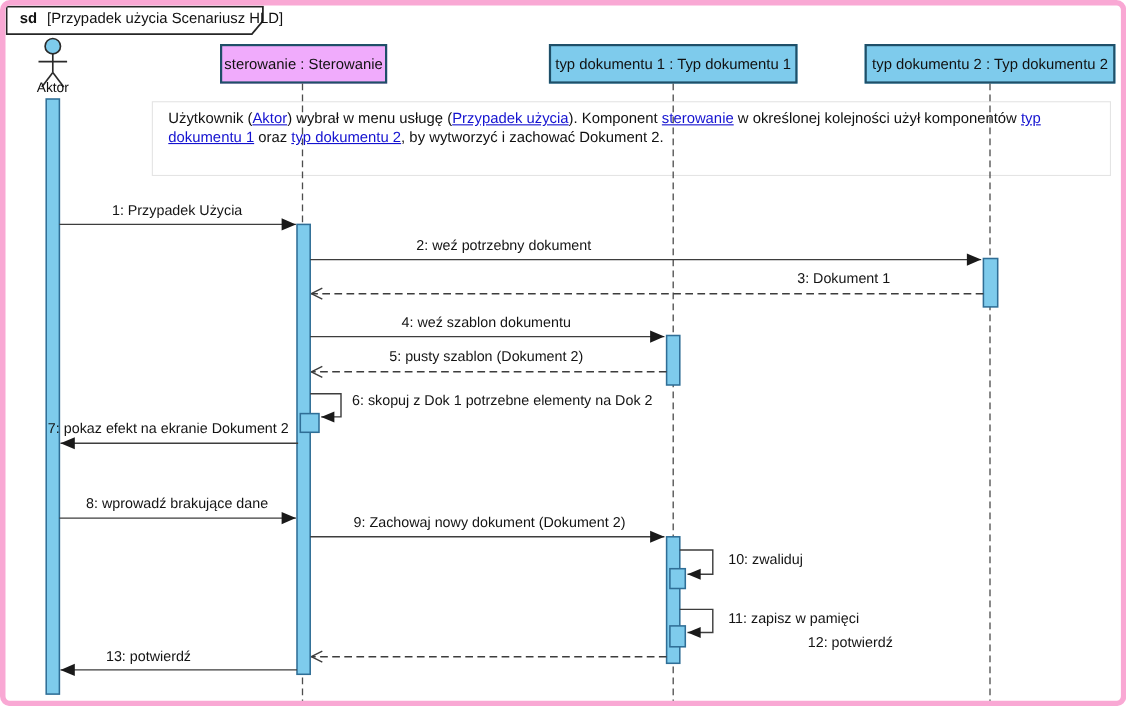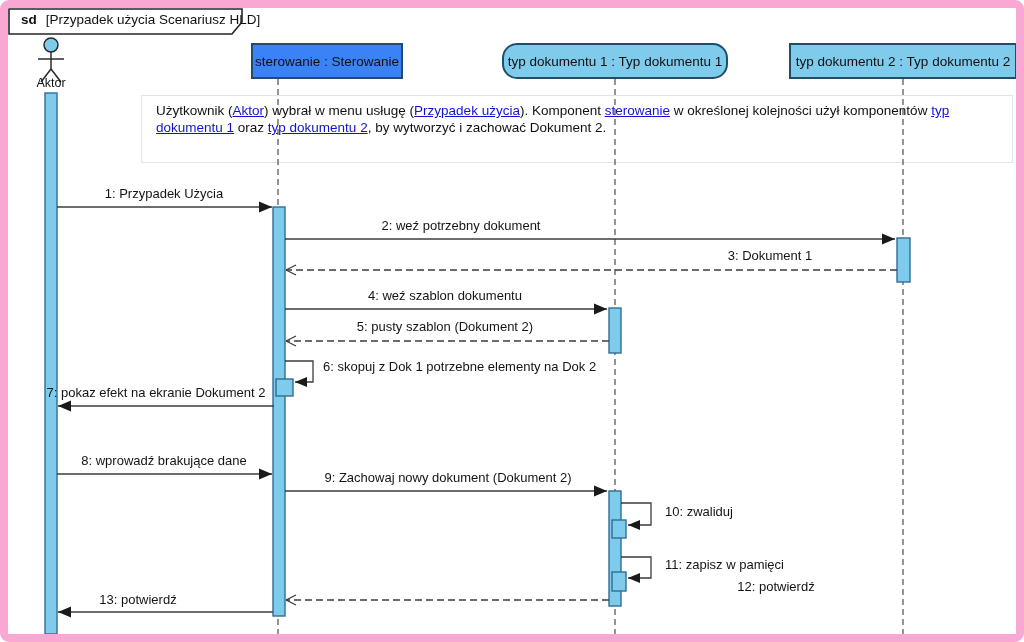--- a/index.html
+++ b/index.html
@@ -1,18 +1,18 @@
 <!DOCTYPE html>
 <html><head>
 <meta charset="utf-8">
 <style>
   html,body{margin:0;padding:0;background:#fff;}
   .canvas{
     position:relative;width:1024px;height:642px;background:#ffffff;
-    border:8px solid #f9a8d4;border-radius:9px;box-sizing:border-box;
+    border:5px solid #f9a8d4;border-radius:9px;box-sizing:border-box;
     font-family:"Liberation Sans",sans-serif;color:#111;overflow:hidden;
   }
   #overlay{position:absolute;left:0;top:0;width:1024px;height:642px;z-index:3;pointer-events:none;}
   #overlay text{font-family:"Liberation Sans",sans-serif;font-size:13px;fill:#141414;}
   .tab{position:absolute;left:0;top:0;z-index:4;}
   .tabtext{position:absolute;left:13px;top:4px;z-index:5;font-size:13.5px;white-space:nowrap;}
   .tabtext .kw{font-weight:bold;margin-right:9px;}
   .head{
     position:absolute;top:35px;height:36px;display:flex;align-items:center;justify-content:center;
     font-size:13.5px;z-index:2;border:2px solid #1f4f68;box-sizing:border-box;background:#7ecbec;
@@ -46,24 +46,24 @@
 
   <svg class="actor-wrap" width="46" height="50">
     <circle cx="23" cy="10" r="7" fill="#7ecbec" stroke="#2a2a2a" stroke-width="1.5"></circle>
     <line x1="23" y1="17" x2="23" y2="34" stroke="#2a2a2a" stroke-width="1.5"></line>
     <line x1="10" y1="24" x2="36" y2="24" stroke="#2a2a2a" stroke-width="1.5"></line>
     <line x1="23" y1="34" x2="13" y2="47" stroke="#2a2a2a" stroke-width="1.5"></line>
     <line x1="23" y1="34" x2="33" y2="47" stroke="#2a2a2a" stroke-width="1.5"></line>
   </svg>
   <div class="actor-label">Aktor</div>
 
-  <div class="head head0" style="background: #3b82f6; border-color: rgb(31, 79, 104); margin-left: 48px;">
+  <div class="head head0" style="background: #f0abfc; border-color: rgb(31, 79, 104);">
     <span>sterowanie : Sterowanie</span>
   </div>
-  <div class="head head1" style="background: rgb(126, 203, 236); border-color: rgb(31, 79, 104); border-radius: 15px;">
+  <div class="head head1" style="background: rgb(126, 203, 236); border-color: rgb(31, 79, 104);">
     <span>typ dokumentu 1 : Typ dokumentu 1</span>
   </div>
   <div class="head head2" style="background: rgb(126, 203, 236); border-color: rgb(31, 79, 104);">
     <span>typ dokumentu 2 : Typ dokumentu 2</span>
   </div>
 
   <div class="note" id="note-box"><span>Użytkownik (</span><span class="nlink" style="color: rgb(20, 18, 208);">Aktor</span><span>) wybrał w menu usługę (</span><span class="nlink" style="color: rgb(20, 18, 208);">Przypadek użycia</span><span>). Komponent </span><span class="nlink" style="color: rgb(20, 18, 208);">sterowanie</span><span> w określonej kolejności użył komponentów </span><span class="nlink" style="color: rgb(20, 18, 208);">typ dokumentu 1</span><span> oraz </span><span class="nlink" style="color: rgb(20, 18, 208);">typ dokumentu 2</span><span>, by wytworzyć i zachować Dokument 2.</span></div>
 
 
   <svg id="overlay">

